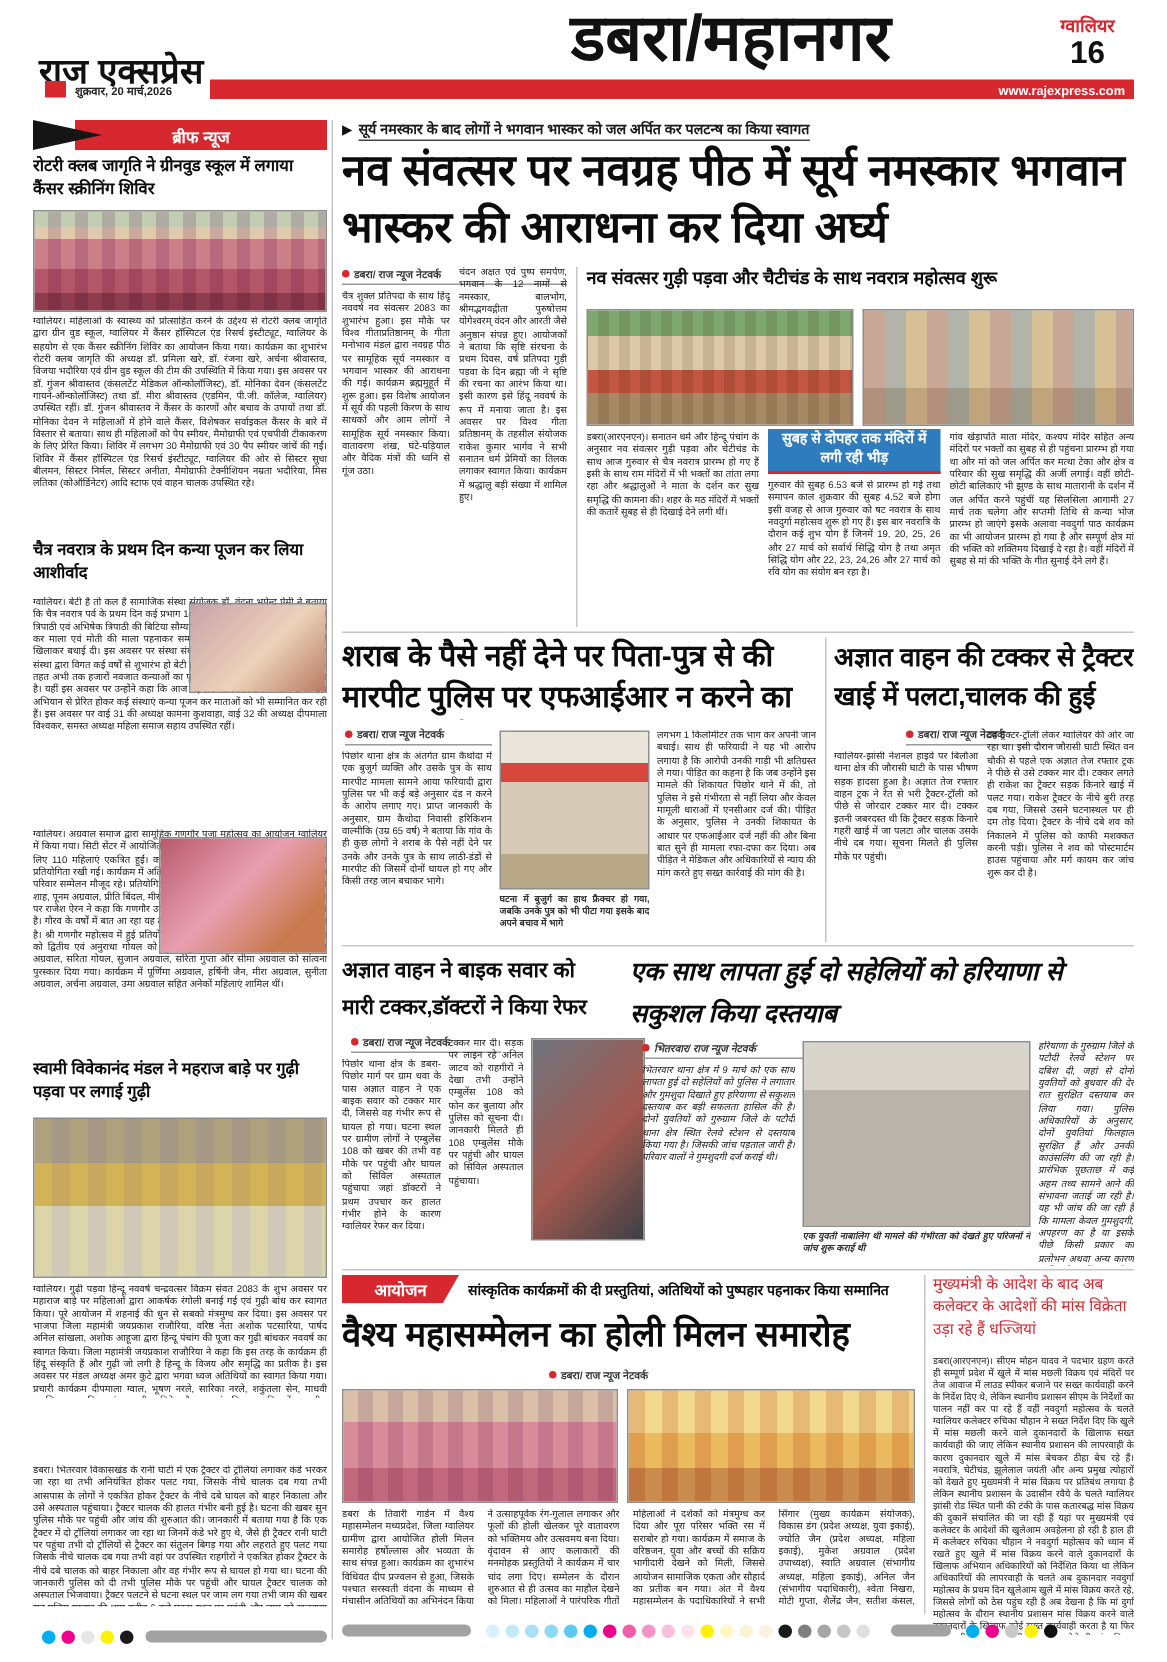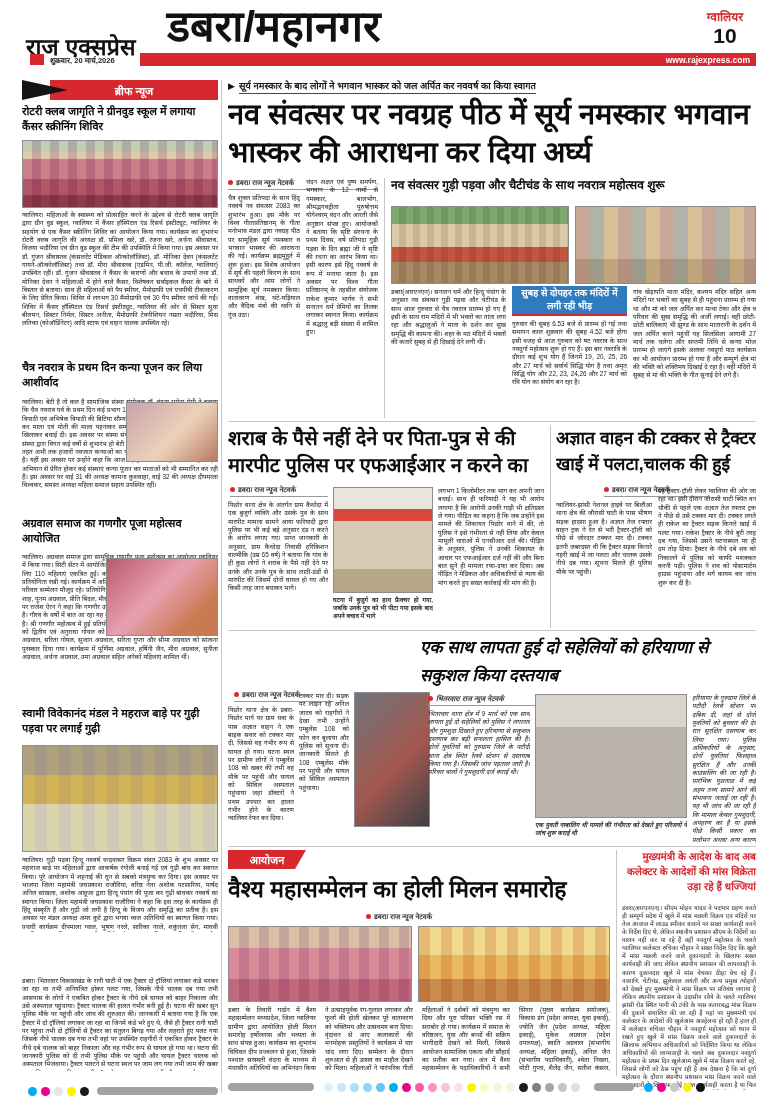--- a/index.html
+++ b/index.html
@@ -15,21 +15,21 @@
           border-bottom:1px solid #9a9a9a;padding-bottom:2px;overflow:hidden;white-space:nowrap;}
   .red-dot{width:5px;height:5px;border-radius:50%;background:#d7282f;display:inline-block;flex:0 0 auto;}
   .dotrow{display:flex;align-items:center;}
   .dot{width:9px;height:9px;border-radius:50%;display:inline-block;margin-right:4px;flex:0 0 auto;}
   .graybar{background:#a2a2a2;border-radius:5px;height:8px;}
   .kicker{font-size:9.5px;font-weight:bold;color:#1a1a1a;border-bottom:1px solid #444;
           padding-bottom:1px;overflow:hidden;white-space:nowrap;}
   .bluebox{background:#2e7cbe;color:#fff;font-weight:bold;font-size:9.5px;line-height:1.35;
            text-align:center;display:flex;align-items:center;justify-content:center;
            border-bottom:2px solid #d7282f;padding:2px;box-sizing:border-box;}
-  .redhead{color:#d7282f;font-weight:bold;text-align:right;}
+  .redhead{color:#d7282f;font-weight:normal;text-align:left;}
   .cap{font-size:6.2px;font-weight:bold;color:#333;line-height:1.25;text-align:justify;overflow:hidden;}
   
   .ph-women{background:linear-gradient(180deg,#c2cdbd 0 16%,#e0cab6 16% 28%,#cb7f90 28% 58%,#b2566e 58% 82%,#8d3b52 82%),
     repeating-linear-gradient(90deg,rgba(255,255,200,.25) 0 9px,rgba(120,20,60,.18) 9px 18px);background-blend-mode:multiply;}
   .ph-kanya{background:linear-gradient(135deg,#caa2aa,#ecd2ba 55%,#b97a62);}
   .ph-gangaur{background:linear-gradient(135deg,#b85a6e,#e8a0b0 45%,#c97a50 80%);}
   .ph-gudhi{background:linear-gradient(180deg,#b4aca0 0 28%,#d8bf71 28% 55%,#e3e3dc 55%),
     repeating-linear-gradient(90deg,rgba(230,200,60,.3) 0 12px,rgba(150,110,40,.2) 12px 24px);background-blend-mode:multiply;}
   .ph-temple{background:linear-gradient(180deg,#7fa86e 0 22%,#dcc9a6 22% 52%,#c25640 52% 72%,#a78a64 72%),
     repeating-linear-gradient(90deg,rgba(255,255,255,.18) 0 7px,rgba(60,30,20,.12) 7px 14px);background-blend-mode:multiply;}
@@ -50,41 +50,40 @@
 
 <div id="page">
 
   <div class="abs" style="left:0;top:0;width:778px;height:72px;">
     <div class="abs" style="left:26px;top:30px;font-size:23px;font-weight:900;letter-spacing:.2px;">राज एक्सप्रेस</div>
     <div class="abs" style="left:30px;top:54px;width:14px;height:11px;background:#d7282f;"></div>
     <div class="abs" style="left:50px;top:55px;font-size:7.5px;font-weight:bold;color:#222;">शुक्रवार, 20 मार्च,2026</div>
     <div class="abs" style="left:140px;top:53px;width:616px;height:13px;background:#d7282f;display:flex;align-items:center;justify-content:flex-end;">
       <a style="color:#fff;font-size:8.5px;font-weight:bold;margin-right:6px;text-decoration:none;">www.rajexpress.com</a>
     </div>
-    <div class="abs" style="left:167px;top:0px;width:450px;text-align:left;font-size:43px;font-weight:900;line-height:52px;">डबरा/महानगर</div>
+    <div class="abs" style="left:144px;top:0px;width:450px;text-align:right;font-size:43px;font-weight:900;line-height:52px;">डबरा/महानगर</div>
     <div class="abs" style="left:690px;top:8px;width:70px;text-align:center;font-size:12px;font-weight:bold;color:#d7282f;">ग्वालियर</div>
-    <div class="abs" style="left:690px;top:24px;width:70px;text-align:center;font-size:21px;font-weight:900;color:#111;">10</div>
+    <div class="abs" style="left:690px;top:24px;width:70px;text-align:center;font-size:21px;font-weight:900;color:#111;">16</div>
   </div>
 
   <div class="vrule" style="left:221px;top:80px;height:1013px;"></div>
 
   <div class="abs" style="left:22px;top:80px;width:196px;height:1020px;">
     <div class="abs" style="left:28px;top:0;width:168px;height:20px;background:#d7282f;color:#fff;font-weight:bold;font-size:11px;
                 display:flex;align-items:center;justify-content:center;text-align:right;">ब्रीफ न्यूज</div>
     <div class="abs" style="left:0;top:0;width:46px;height:20px;background:#151515;clip-path:polygon(0 0,100% 50%,0 100%);"></div>
 
     <div class="abs hl" style="left:0;top:24px;width:196px;height:34px;font-size:11px;line-height:1.35;">रोटरी क्लब जागृति ने ग्रीनवुड स्कूल में लगाया कैंसर स्क्रीनिंग शिविर</div>
     <div class="photo ph-women" style="left:0;top:60px;width:196px;height:68px;"></div>
     <div class="abs btxt" style="left:0;top:131px;width:196px;height:146px;">ग्वालियर। महिलाओं के स्वास्थ्य को प्रोत्साहित करने के उद्देश्य से रोटरी क्लब जागृति द्वारा ग्रीन वुड स्कूल, ग्वालियर में कैंसर हॉस्पिटल एंड रिसर्च इंस्टीट्यूट, ग्वालियर के सहयोग से एक कैंसर स्क्रीनिंग शिविर का आयोजन किया गया। कार्यक्रम का शुभारंभ रोटरी क्लब जागृति की अध्यक्ष डॉ. प्रमिला खरे, डॉ. रंजना खरे, अर्चना श्रीवास्तव, विजया भदौरिया एवं ग्रीन वुड स्कूल की टीम की उपस्थिति में किया गया। इस अवसर पर डॉ. गुंजन श्रीवास्तव (कंसलटेंट मेडिकल ऑन्कोलॉजिस्ट), डॉ. मोनिका देवन (कंसलटेंट गायने-ऑन्कोलॉजिस्ट) तथा डॉ. मीरा श्रीवास्तव (एडमिन, पी.जी. कॉलेज, ग्वालियर) उपस्थित रहीं। डॉ. गुंजन श्रीवास्तव ने कैंसर के कारणों और बचाव के उपायों तथा डॉ. मोनिका देवन ने महिलाओं में होने वाले कैंसर, विशेषकर सर्वाइकल कैंसर के बारे में विस्तार से बताया। साथ ही महिलाओं को पैप स्मीयर, मैमोग्राफी एवं एचपीवी टीकाकरण के लिए प्रेरित किया। शिविर में लगभग 30 मैमोग्राफी एवं 30 पैप स्मीयर जांचें की गईं। शिविर में कैंसर हॉस्पिटल एंड रिसर्च इंस्टीट्यूट, ग्वालियर की ओर से सिस्टर सुधा बीलमन, सिस्टर निर्मल, सिस्टर अनीता, मैमोग्राफी टेक्नीशियन नम्रता भदौरिया, मिस लतिका (कोऑर्डिनेटर) आदि स्टाफ एवं वाहन चालक उपस्थित रहे।</div>
 
     <div class="abs hl" style="left:0;top:280px;width:196px;height:35px;font-size:11px;line-height:1.35;">चैत्र नवरात्र के प्रथम दिन कन्या पूजन कर लिया आशीर्वाद</div>
     <div class="abs btxt" style="left:0;top:318px;width:196px;height:114px;">ग्वालियर। बेटी है तो कल है सामाजिक संस्था संयोजक डॉ. वंदना भुपेन्द्र प्रेमी ने बताया कि चैत्र नवरात्र पर्व के प्रथम दिन कई प्रभाग 14 अनुसूचित बस्तियों में रहने वाली तनुजा त्रिपाठी एवं अभिषेक त्रिपाठी की बिटिया सौम्या का उनके निवास पर जाकर कन्या पूजन कर माला एवं मोती की माला पहनाकर सम्मान किया। साथ ही तिलक कर मिठाई खिलाकर बधाई दी। इस अवसर पर संस्था संयोजक डॉ. वंदना भुपेन्द्र प्रेमी ने कहा कि संस्था द्वारा विगत कई वर्षों से शुभारंभ हो बेटी हुई है अभियान चलाया जा रहा है जिसके तहत अभी तक हजारों नवजात कन्याओं का पूजन कर उनका आशीर्वाद भी लिया गया है। यहीं इस अवसर पर उन्होंने कहा कि आज बड़े हर्ष का विषय है कि आज हमारे इस अभियान से प्रेरित होकर कई संस्थाएं कन्या पूजन कर माताओं को भी सम्मानित कर रही हैं। इस अवसर पर वाई 31 की अध्यक्ष कामना कुशवाहा, वाई 32 की अध्यक्ष दीपमाला विश्वकर, समस्त अध्यक्ष महिला समाज सहाय उपस्थित रहीं।</div>
     <div class="photo ph-kanya" style="left:104px;top:322px;width:92px;height:60px;"></div>
 
-    <div class="abs hl" style="left:0;top:436px;width:196px;height:34px;font-size:11px;line-height:1.35;">अग्रवाल समाज का गणगौर पूजा महोत्सव आयोजित</div>
     <div class="abs btxt" style="left:0;top:473px;width:196px;height:149px;">ग्वालियर। अग्रवाल समाज द्वारा सामूहिक गणगौर पूजा महोत्सव का आयोजन ग्वालियर में किया गया। सिटी सेंटर में आयोजित गणगौर माता की पूजा सामूहिक रूप से करने के लिए 110 महिलाएं एकत्रित हुईं। कार्यक्रम में महिलाओं के लिए पारंपरिक वेशभूषा प्रतियोगिता रखी गई। कार्यक्रम में अतिथि के रूप में राजेश ऐरन राष्ट्रीय अध्यक्ष, अग्रवाल परिवार सम्मेलन मौजूद रहे। प्रतियोगिता में महिलाओं का चयन के लिए संयोजक नीलम शाह, पूनम अग्रवाल, प्रीति बिंदल, मीरा अग्रवाल, पदमा अग्रवाल मौजूद रहीं। इस अवसर पर राजेश ऐरन ने कहा कि गणगौर उत्सव पारिवारिक एकता को मजबूत रूप से जोड़ता है। गौरव के वर्षों में बात आ रहा यह त्योहार महिलाओं के द्वारा आज भी मनाया जा रहा है। श्री गणगौर महोत्सव में हुई प्रतियोगिताओं में रजनी मित्तल को प्रथम, रुचि अग्रवाल को द्वितीय एवं अनुराधा गोयल को तृतीय पुरस्कार दिया गया। नीरू अग्रवाल, रैना अग्रवाल, सरिता गोयल, सुजान अग्रवाल, सरिता गुप्ता और सीमा अग्रवाल को सांत्वना पुरस्कार दिया गया। कार्यक्रम में पूर्णिमा अग्रवाल, हर्षिनी जैन, मीरा अग्रवाल, सुनीता अग्रवाल, अर्चना अग्रवाल, उमा अग्रवाल सहित अनेकों महिलाएं शामिल थीं।</div>
     <div class="photo ph-gangaur" style="left:84px;top:478px;width:112px;height:78px;"></div>
 
     <div class="abs hl" style="left:0;top:626px;width:196px;height:36px;font-size:11px;line-height:1.35;">स्वामी विवेकानंद मंडल ने महराज बाड़े पर गुढ़ी पड़वा पर लगाई गुढ़ी</div>
     <div class="photo ph-gudhi" style="left:0;top:665px;width:196px;height:107px;"></div>
     <div class="abs btxt" style="left:0;top:776px;width:196px;height:76px;">ग्वालियर। गुढ़ी पड़वा हिन्दू नववर्ष चन्द्रवत्सर विक्रम संवत 2083 के शुभ अवसर पर महाराज बाड़े पर महिलाओं द्वारा आकर्षक रंगोली बनाई गई एवं गुढ़ी बांध कर स्वागत किया। पूरे आयोजन में शहनाई की धुन से सबको मंत्रमुग्ध कर दिया। इस अवसर पर भाजपा जिला महामंत्री जयप्रकाश राजौरिया, वरिष्ठ नेता अशोक पटसारिया, पार्षद अनिल सांखला, अशोक आहूजा द्वारा हिन्दू पंचांग की पूजा कर गुढ़ी बांधकर नववर्ष का स्वागत किया। जिला महामंत्री जयप्रकाश राजौरिया ने कहा कि इस तरह के कार्यक्रम ही हिंदू संस्कृति हैं और गुढ़ी जो लगी है हिन्दू के विजय और समृद्धि का प्रतीक है। इस अवसर पर मंडल अध्यक्ष अमर कुटे द्वारा भगवा ध्वज अतिथियों का स्वागत किया गया। प्रचारी कार्यक्रम दीपमाला ग्वाल, भूषण नरले, सारिका नरले, शकुंतला सेन, माधवी गजभिए, आशा मिश्रा, वंदना खटीक, दिनेश जैन, रमाकांत मिश्रा, अवनिश सेंगर, सुनील भदौरिया सहित बड़ी संख्या में कार्यकर्ता मौजूद थे।</div>
 
     <div class="abs btxt" style="left:0;top:897px;width:196px;height:94px;">डबरा। भितरवार विकासखंड के रानी घाटी में एक ट्रैक्टर दो ट्रॉलियां लगाकर कंडे भरकर जा रहा था तभी अनियंत्रित होकर पलट गया, जिसके नीचे चालक दब गया तभी आसपास के लोगों ने एकत्रित होकर ट्रैक्टर के नीचे दबे घायल को बाहर निकाला और उसे अस्पताल पहुंचाया। ट्रैक्टर चालक की हालत गंभीर बनी हुई है। घटना की खबर सुन पुलिस मौके पर पहुंची और जांच की शुरुआत की। जानकारी में बताया गया है कि एक ट्रैक्टर में दो ट्रॉलियां लगाकर जा रहा था जिनमें कंडे भरे हुए थे, जैसे ही ट्रैक्टर रानी घाटी पर पहुंचा तभी दो ट्रॉलियों से ट्रैक्टर का संतुलन बिगड़ गया और लहराते हुए पलट गया जिसके नीचे चालक दब गया तभी वहां पर उपस्थित राहगीरों ने एकत्रित होकर ट्रैक्टर के नीचे दबे चालक को बाहर निकाला और वह गंभीर रूप से घायल हो गया था। घटना की जानकारी पुलिस को दी तभी पुलिस मौके पर पहुंची और घायल ट्रैक्टर चालक को अस्पताल भिजवाया। ट्रैक्टर पलटने से घटना स्थल पर जाम लग गया तभी जाम की खबर सुन पुलिस गुरुवार की शाम करीब 6 बजे घटना स्थल पर पहुंची और जाम को खुलवाया तब कहीं वाहन व्यवस्थित रूप से निकल सके।</div>
 
     <div class="abs dotrow" style="left:6px;top:1006px;width:190px;height:10px;">
@@ -95,21 +94,21 @@
           <span class="dot" style="background: rgb(255, 242, 0);"></span>
           <span class="dot" style="background: rgb(26, 26, 26);"></span>
         </span>
       <span class="graybar" style="flex:1;margin-left:4px;"></span>
     </div>
   </div>
 
   <div class="abs" style="left:228px;top:78px;width:528px;height:342px;">
     <div class="abs" style="left:0;top:0;width:528px;height:16px;display:flex;align-items:center;gap:4px;">
       <span style="font-size:9px;">▶</span>
-      <span class="kicker">सूर्य नमस्कार के बाद लोगों ने भगवान भास्कर को जल अर्पित कर नववर्ष का किया स्वागत</span>
+      <span class="kicker">सूर्य नमस्कार के बाद लोगों ने भगवान भास्कर को जल अर्पित कर पलटन्ष का किया स्वागत</span>
     </div>
     <div class="abs hl" style="left:0;top:17px;width:528px;height:78px;font-size:29px;line-height:38px;font-weight:900;">नव संवत्सर पर नवग्रह पीठ में सूर्य नमस्कार भगवान भास्कर की आराधना कर दिया अर्घ्य</div>
 
     <div class="abs byline" style="left:0;top:100px;width:150px;">
       <span class="red-dot"></span>
       <span>डबरा/ राज न्यूज नेटवर्क</span>
     </div>
     <div class="abs btxt" style="left:0;top:116px;width:72px;height:224px;">चैत्र शुक्ल प्रतिपदा के साथ हिंदू नववर्ष नव संवत्सर 2083 का शुभारंभ हुआ। इस मौके पर विश्व गीताप्रतिष्ठानम् के गीता मनोभाव मंडल द्वारा नवग्रह पीठ पर सामूहिक सूर्य नमस्कार व भगवान भास्कर की आराधना की गई। कार्यक्रम ब्रह्ममुहूर्त में शुरू हुआ। इस विशेष आयोजन में सूर्य की पहली किरण के साथ साधकों और आम लोगों ने सामूहिक सूर्य नमस्कार किया। वातावरण शंख, घंटे-घड़ियाल और वैदिक मंत्रों की ध्वनि से गूंज उठा।</div>
     <div class="abs btxt" style="left:78px;top:100px;width:72px;height:240px;">चंदन अक्षत एवं पुष्प समर्पण, भगवान के 12 नामों से नमस्कार, बालभोग, श्रीमद्भगवद्गीता पुरुषोत्तम योगेश्वरम् वंदन और आरती जैसे अनुष्ठान संपन्न हुए। आयोजकों ने बताया कि सृष्टि संरचना के प्रथम दिवस, वर्ष प्रतिपदा गुड़ी पड़वा के दिन ब्रह्मा जी ने सृष्टि की रचना का आरंभ किया था। इसी कारण इसे हिंदू नववर्ष के रूप में मनाया जाता है। इस अवसर पर विश्व गीता प्रतिष्ठानम् के तहसील संयोजक राकेश कुमार भार्गव ने सभी सनातन धर्म प्रेमियों का तिलक लगाकर स्वागत किया। कार्यक्रम में श्रद्धालु बड़ी संख्या में शामिल हुए।</div>
     <div class="vrule" style="left:156px;top:100px;height:240px;"></div>
@@ -146,20 +145,21 @@
       <span class="red-dot"></span>
       <span>डबरा/ राज न्यूज नेटवर्क</span>
     </div>
     <div class="abs btxt" style="left:0;top:76px;width:96px;height:127px;">ग्वालियर-झांसी नेशनल हाइवे पर बिलौआ थाना क्षेत्र की जौरासी घाटी के पास भीषण सड़क हादसा हुआ है। अज्ञात तेज रफ्तार वाहन ट्रक ने रेत से भरी ट्रैक्टर-ट्रॉली को पीछे से जोरदार टक्कर मार दी। टक्कर इतनी जबरदस्त थी कि ट्रैक्टर सड़क किनारे गहरी खाई में जा पलटा और चालक उसके नीचे दब गया। सूचना मिलते ही पुलिस मौके पर पहुंची।</div>
     <div class="abs btxt" style="left:102px;top:62px;width:98px;height:141px;">वह ट्रैक्टर-ट्रॉली लेकर ग्वालियर की ओर जा रहा था। इसी दौरान जौरासी घाटी स्थित वन चौकी से पहले एक अज्ञात तेज रफ्तार ट्रक ने पीछे से उसे टक्कर मार दी। टक्कर लगते ही राकेश का ट्रैक्टर सड़क किनारे खाई में पलट गया। राकेश ट्रैक्टर के नीचे बुरी तरह दब गया, जिससे उसने घटनास्थल पर ही दम तोड़ दिया। ट्रैक्टर के नीचे दबे शव को निकालने में पुलिस को काफी मशक्कत करनी पड़ी। पुलिस ने शव को पोस्टमार्टम हाउस पहुंचाया और मर्ग कायम कर जांच शुरू कर दी है।</div>
   </div>
 
   <div class="hrule" style="left:228px;top:630px;width:528px;"></div>
 
   <div class="abs" style="left:228px;top:634px;width:248px;height:210px;">
+    <div class="abs hl" style="left:0;top:0;width:178px;height:52px;font-size:14px;line-height:25px;">अज्ञात वाहन ने बाइक सवार को मारी टक्कर,डॉक्टरों ने किया रेफर</div>
     <div class="abs byline" style="left:6px;top:56px;width:100px;">
       <span class="red-dot"></span>
       <span>डबरा/ राज न्यूज नेटवर्क</span>
     </div>
     <div class="abs btxt" style="left:0;top:72px;width:66px;height:138px;">पिछोर थाना क्षेत्र के डबरा-पिछोर मार्ग पर ग्राम धवा के पास अज्ञात वाहन ने एक बाइक सवार को टक्कर मार दी, जिससे वह गंभीर रूप से घायल हो गया। घटना स्थल पर ग्रामीण लोगों ने एम्बुलेंस 108 को खबर की तभी वह मौके पर पहुंची और घायल को सिविल अस्पताल पहुंचाया जहां डॉक्टरों ने प्रथम उपचार कर हालत गंभीर होने के कारण ग्वालियर रेफर कर दिया।</div>
     <div class="abs btxt" style="left:71px;top:58px;width:50px;height:152px;">टक्कर मार दी। सड़क पर लाइन रहे अनिल जाटव को राहगीरों ने देखा तभी उन्होंने एम्बुलेंस 108 को फोन कर बुलाया और पुलिस को सूचना दी। जानकारी मिलते ही 108 एम्बुलेंस मौके पर पहुंची और घायल को सिविल अस्पताल पहुंचाया।</div>
     <div class="photo ph-injured" style="left:126px;top:58px;width:76px;height:135px;"></div>
   </div>
 
   <div class="abs" style="left:420px;top:634px;width:336px;height:210px;font-style:italic;">
@@ -172,20 +172,21 @@
     <div class="photo ph-girls" style="left:115px;top:60px;width:152px;height:124px;"></div>
     <div class="abs cap" style="left:115px;top:187px;width:152px;height:23px;">एक युवती नाबालिग थी मामले की गंभीरता को देखते हुए परिजनों ने जांच शुरू कराई थी</div>
     <div class="abs btxt" style="left:272px;top:60px;width:64px;height:150px;">हरियाणा के गुरुग्राम जिले के पटौदी रेलवे स्टेशन पर दबिश दी, जहां से दोनों युवतियों को बुधवार की देर रात सुरक्षित दस्तयाब कर लिया गया। पुलिस अधिकारियों के अनुसार, दोनों युवतियां फिलहाल सुरक्षित हैं और उनकी काउंसलिंग की जा रही है। प्रारंभिक पूछताछ में कई अहम तथ्य सामने आने की संभावना जताई जा रही है। यह भी जांच की जा रही है कि मामला केवल गुमशुदगी, अपहरण का है या इसके पीछे किसी प्रकार का प्रलोभन अथवा अन्य कारण शामिल है। वहीं इस कार्रवाई में भितरवार पुलिस की टीम ने तकनीकी और मानवीय संसाधनों का बेहतर उपयोग किया, जिसके चलते कम समय में सफलता मिली। पुलिस ने परिजनों को भी सूचना दे दी है और उनके चेहरे पर राहत साफ दिखाई दे रही है।</div>
   </div>
 
   <div class="hrule" style="left:228px;top:846px;width:528px;"></div>
 
   <div class="abs" style="left:228px;top:850px;width:382px;height:230px;">
     <div class="abs" style="left:0;top:0;width:78px;height:19px;background:#d7282f;color:#fff;font-weight:bold;font-size:11px;
                 display:flex;align-items:center;justify-content:center;clip-path:polygon(0 0,100% 0,86% 100%,0 100%);">आयोजन</div>
+    <div class="abs hl" style="left:84px;top:3px;width:298px;height:14px;font-size:9.3px;white-space:nowrap;">सांस्कृतिक कार्यक्रमों की दी प्रस्तुतियां, अतिथियों को पुष्पहार पहनाकर किया सम्मानित</div>
     <div class="abs hl" style="left:0;top:22px;width:382px;height:36px;font-size:23px;line-height:34px;">वैश्य महासम्मेलन का होली मिलन समारोह संपन्न</div>
     <div class="abs byline" style="left:138px;top:62px;width:108px;border-bottom:none;">
       <span class="red-dot"></span>
       <span>डबरा/ राज न्यूज नेटवर्क</span>
     </div>
     <div class="photo ph-holi" style="left:0;top:76px;width:184px;height:76px;"></div>
     <div class="photo ph-stage" style="left:190px;top:76px;width:192px;height:76px;"></div>
     <div class="abs btxt" style="left:0;top:156px;width:88px;height:66px;">डबरा के तिवारी गार्डन में वैश्य महासम्मेलन मध्यप्रदेश, जिला ग्वालियर ग्रामीण द्वारा आयोजित होली मिलन समारोह हर्षोल्लास और भव्यता के साथ संपन्न हुआ। कार्यक्रम का शुभारंभ विधिवत दीप प्रज्वलन से हुआ, जिसके पश्चात सरस्वती वंदना के माध्यम से मंचासीन अतिथियों का अभिनंदन किया गया। मुख्य अतिथियों को पुष्पहार पहनाकर सम्मानित किया गया।</div>
     <div class="abs btxt" style="left:97px;top:156px;width:88px;height:66px;">ने उत्साहपूर्वक रंग-गुलाल लगाकर और फूलों की होली खेलकर पूरे वातावरण को भक्तिमय और उत्सवमय बना दिया। वृंदावन से आए कलाकारों की मनमोहक प्रस्तुतियों ने कार्यक्रम में चार चांद लगा दिए। सम्मेलन के दौरान शुरुआत से ही उत्सव का माहौल देखने को मिला। महिलाओं ने पारंपरिक गीतों और नृत्य के साथ आयोजन में ऊर्जा भर दी, वहीं फूलों की होली ने सभी को मोहित किया।</div>
     <div class="abs btxt" style="left:194px;top:156px;width:88px;height:66px;">महिलाओं ने दर्शकों को मंत्रमुग्ध कर दिया और पूरा परिसर भक्ति रस में सराबोर हो गया। कार्यक्रम में समाज के वरिष्ठजन, युवा और बच्चों की सक्रिय भागीदारी देखने को मिली, जिससे आयोजन सामाजिक एकता और सौहार्द का प्रतीक बन गया। अंत में वैश्य महासम्मेलन के पदाधिकारियों ने सभी अतिथियों, समाजजनों और मीडिया का आभार व्यक्त करते हुए धन्यवाद ज्ञापित किया।</div>

